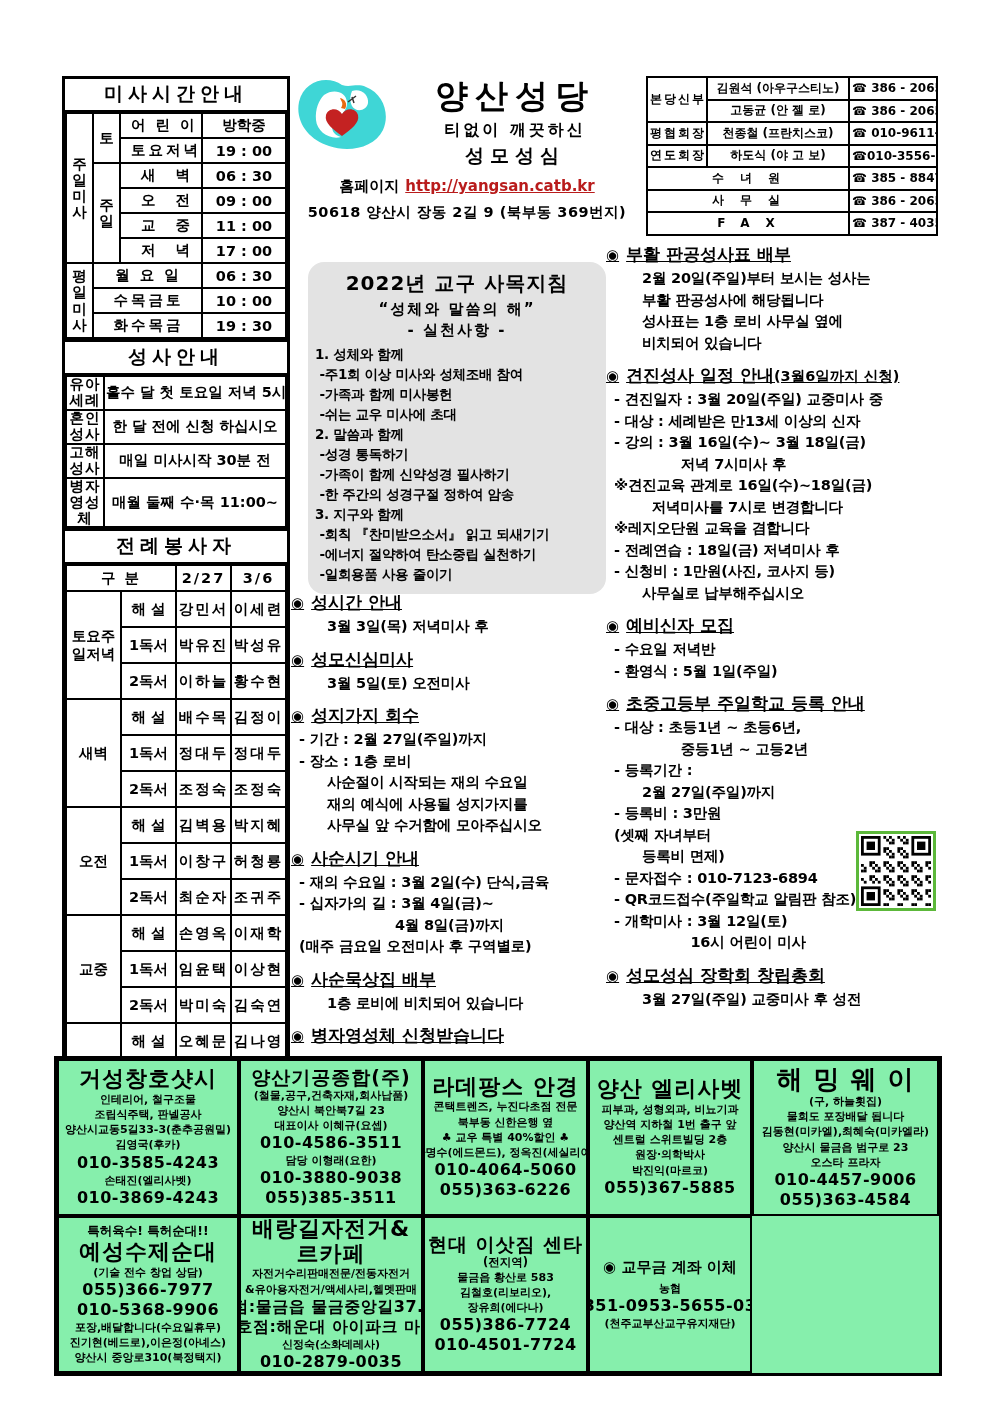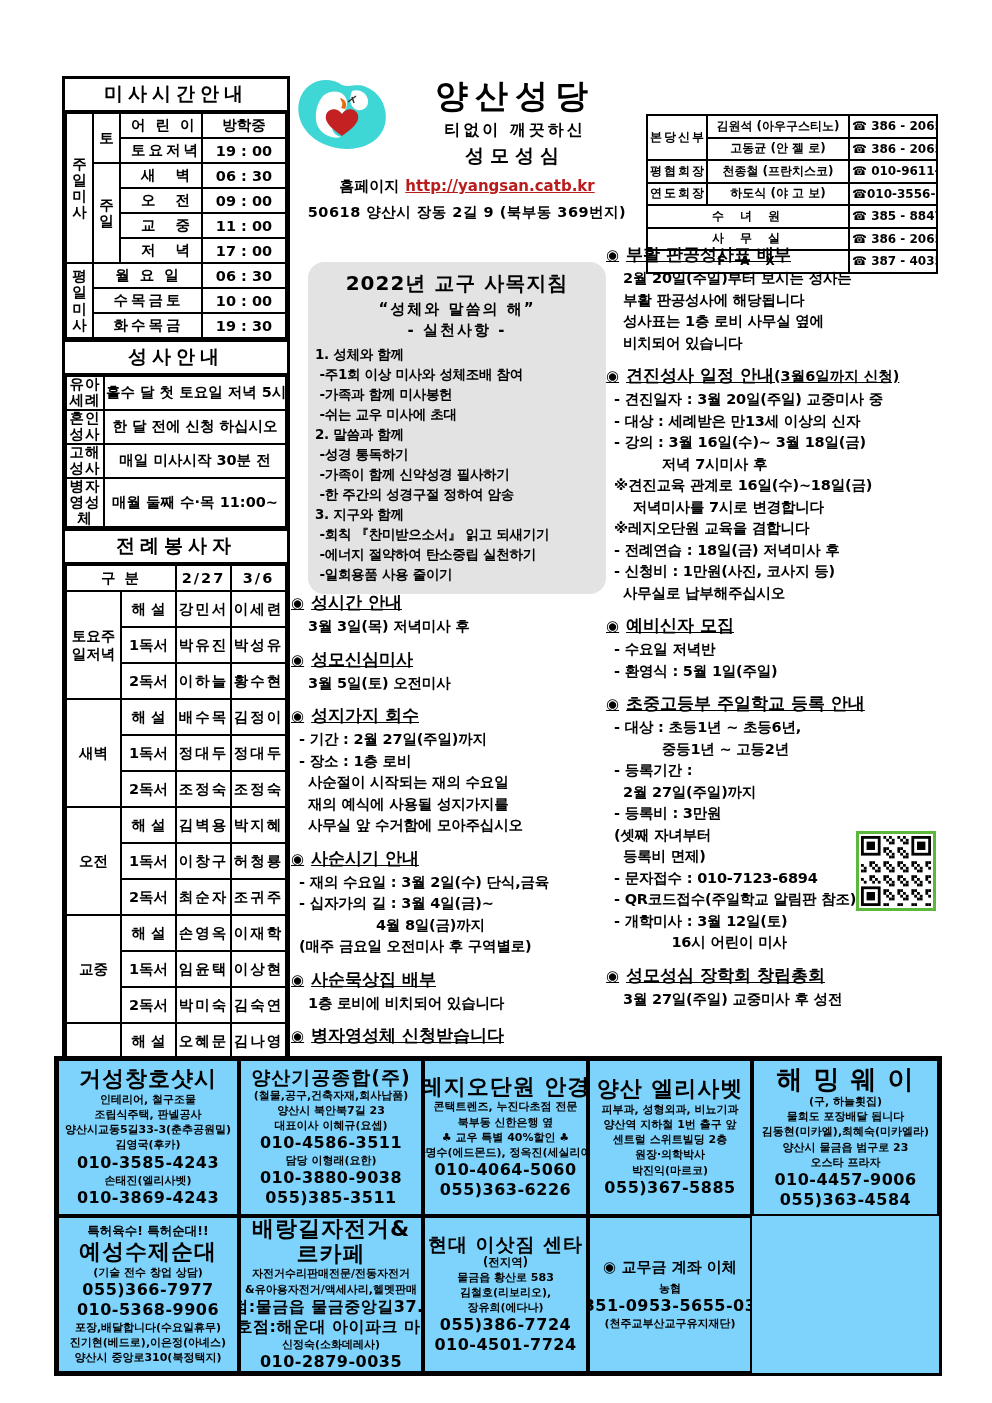--- a/index.html
+++ b/index.html
@@ -34,21 +34,21 @@
   .hdr-right { flex:1; text-align:center; }
   .church-name { font-size:33px; letter-spacing:7px; line-height:1.1; white-space:nowrap; }
   .hdr-sub1 { font-size:16px; letter-spacing:3px; margin-top:6px; }
   .hdr-sub2 { font-size:19px; letter-spacing:6px; margin-top:2px; }
   .hdr-home { text-align:center; font-size:15px; margin-top:8px; white-space:nowrap;}
   .url { color:#b91c1c; text-decoration:underline; margin-left:6px; cursor:pointer; }
   .hdr-addr { text-align:center; font-size:14.5px; margin-top:7px; white-space:nowrap; letter-spacing:0.5px;}
 
   
   .contact { position:absolute; left:646px; top:76px; width:290px; }
-  .contact table { width:100%; border-collapse:collapse; table-layout:fixed;margin-top:38px; }
+  .contact table { width:100%; border-collapse:collapse; table-layout:fixed; }
   .contact td { border:2px solid #000; font-size:12px; padding:1px 2px; text-align:center; white-space:nowrap; overflow:hidden; height:22.5px;}
   .c-label { width:60px; letter-spacing:2px; font-size:12px; }
   .c-name { width:142px; font-size:11.5px; letter-spacing:0px;}
   .c-phone { width:88px; font-size:11.5px; white-space:pre; }
   .c-wide { letter-spacing:16px; padding-left:14px !important; }
 
   
   .pastoral { position:absolute; left:308px; top:262px; width:298px; background:#e3e3e3; border-radius:16px; padding:8px 7px 10px 7px; }
   .p-title { text-align:center; font-size:20px; letter-spacing:1px; }
   .p-quote { text-align:center; font-size:15px; letter-spacing:2px; margin-top:3px;}
@@ -56,27 +56,27 @@
   .p-line { font-size:13.5px; line-height:20px; white-space:pre-wrap; letter-spacing:-0.3px;}
   .p-lines { margin-top:4px; }
 
   
   .mid-col { position:absolute; left:291px; top:590px; width:316px; }
   .right-col { position:absolute; left:606px; top:242px; width:334px; }
   .notice { margin-bottom:9px; position:relative; }
   .n-title { font-size:17px; line-height:25px; white-space:nowrap;text-decoration:underline; }
   .n-title .bullet { font-size:15px; margin-right:7px; }
   .n-title .t-suf { font-size:14.5px; }
-  .n-line { font-size:14.5px; line-height:21.5px; padding-left:17px; white-space:pre-wrap; letter-spacing:-0.2px;}
+  .n-line { font-size:14.5px; line-height:21.5px; padding-left:36px; white-space:pre-wrap; letter-spacing:-0.2px;}
   .n-line.dash { padding-left:8px; }
   .qr { position:absolute; right:4px; top:140px; width:80px; height:80px; border:3px solid #5cb83a; background:#fff; padding:2px; }
   .qr svg { width:100%; height:100%; display:block; }
 
   
-  .ads { position:absolute; left:54px; top:1056px; border:3px solid #000; display:grid; grid-template-columns:182px 184px 165px 164px 187px; grid-auto-rows:157px; background:#7dd3fc;}
+  .ads { position:absolute; left:54px; top:1056px; border:3px solid #000; display:grid; grid-template-columns:182px 184px 165px 164px 187px; grid-auto-rows:157px; background:#86efac;}
   .ad { border:2px solid #000; padding:3px 2px; display:flex; flex-direction:column; justify-content:center; align-items:center; text-align:center; overflow:hidden; }
   .ad-pre { font-size:12.5px; }
   .ad-title { line-height:1.12; letter-spacing:1px; white-space:nowrap;}
   .ad-sub { font-size:11.5px; }
   .ad-line { font-size:11px; line-height:1.38; white-space:nowrap; }
   .ad-phone { font-size:16px; line-height:1.25; white-space:nowrap; letter-spacing:0.5px;}
   .ad-bullet { font-size:15px; margin-bottom:4px; white-space:nowrap;}
 </style>
 </head>
 <body>
@@ -604,21 +604,21 @@
         <div class="ad-title" style="font-size: 19px;">양산기공종합(주)</div>
         <div class="ad-line">(철물,공구,건축자재,회사납품)</div>
         <div class="ad-line">양산시 북안북7길 23</div>
         <div class="ad-line">대표이사 이혜규(요셉)</div>
         <div class="ad-phone">010-4586-3511</div>
         <div class="ad-line">담당 이형래(요한)</div>
         <div class="ad-phone">010-3880-9038</div>
         <div class="ad-phone">055)385-3511</div>
       </div>
       <div class="ad">
-        <div class="ad-title" style="font-size: 22px;">레지오단원 안경</div>
+        <div class="ad-title" style="font-size: 22px;">라데팡스 안경</div>
         <div class="ad-line">콘택트렌즈, 누진다초점 전문</div>
         <div class="ad-line">북부동 신한은행 옆</div>
         <div class="ad-line">♣ 교우 특별 40%할인 ♣</div>
         <div class="ad-line">하명수(에드몬드), 정옥진(세실리아)</div>
         <div class="ad-phone">010-4064-5060</div>
         <div class="ad-phone">055)363-6226</div>
       </div>
       <div class="ad">
         <div class="ad-title" style="font-size: 22px;">양산 엘리사벳</div>
         <div class="ad-line">피부과, 성형외과, 비뇨기과</div>

